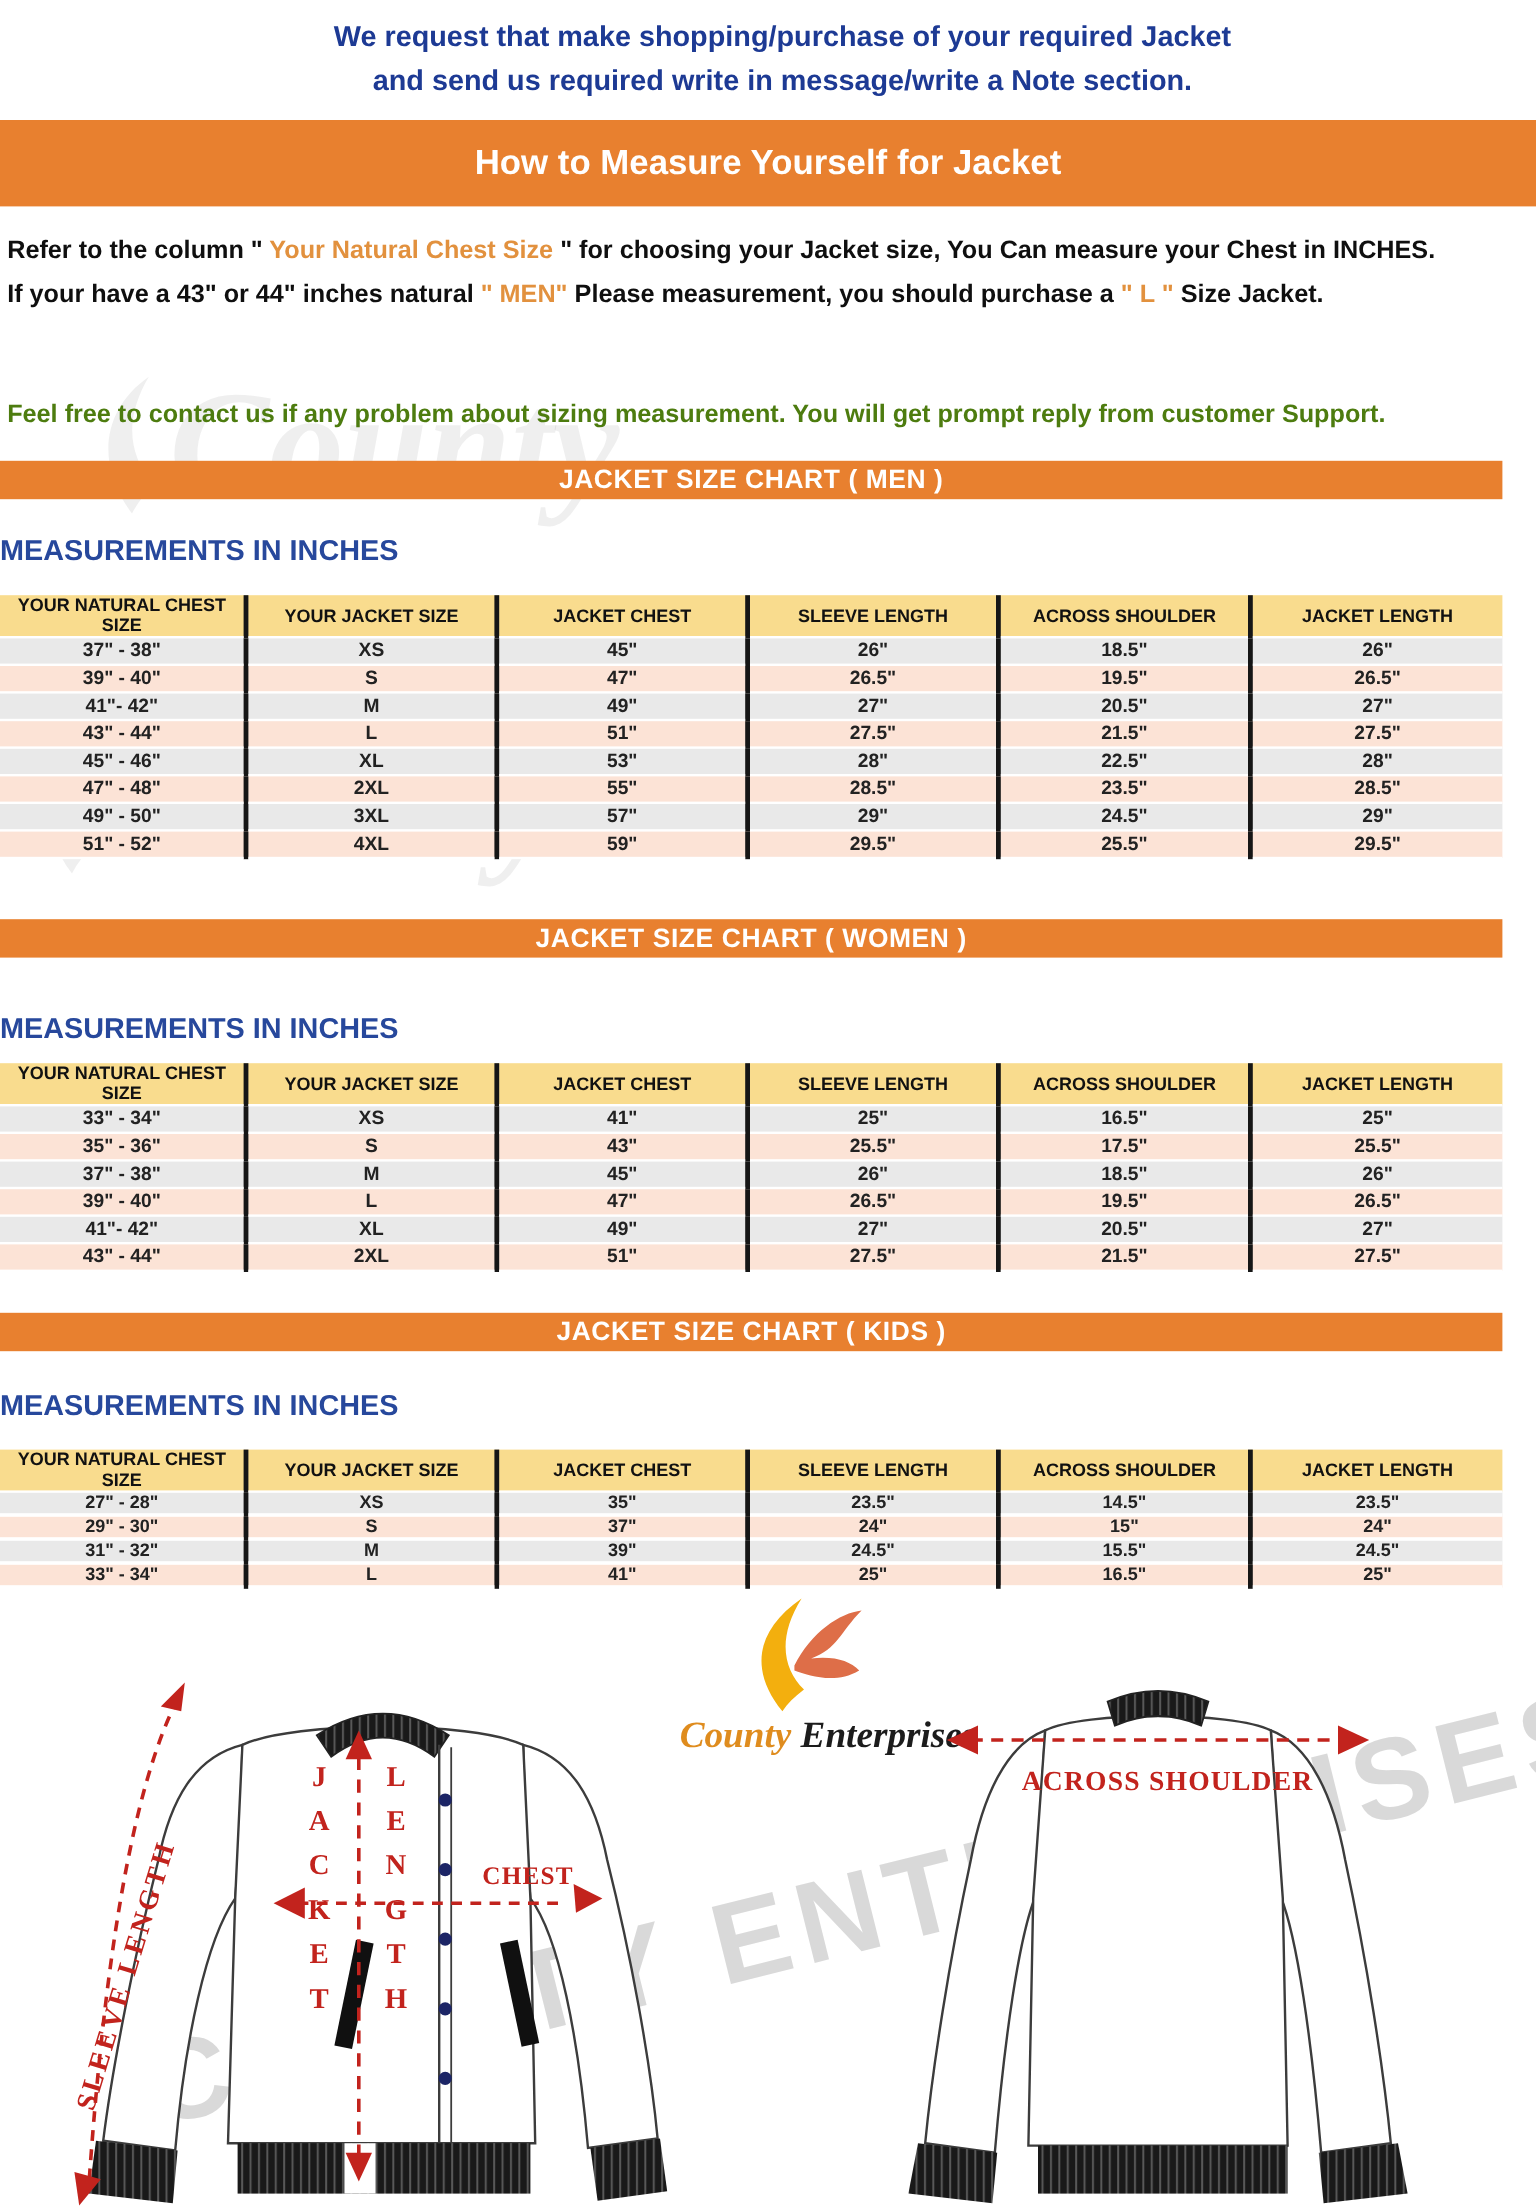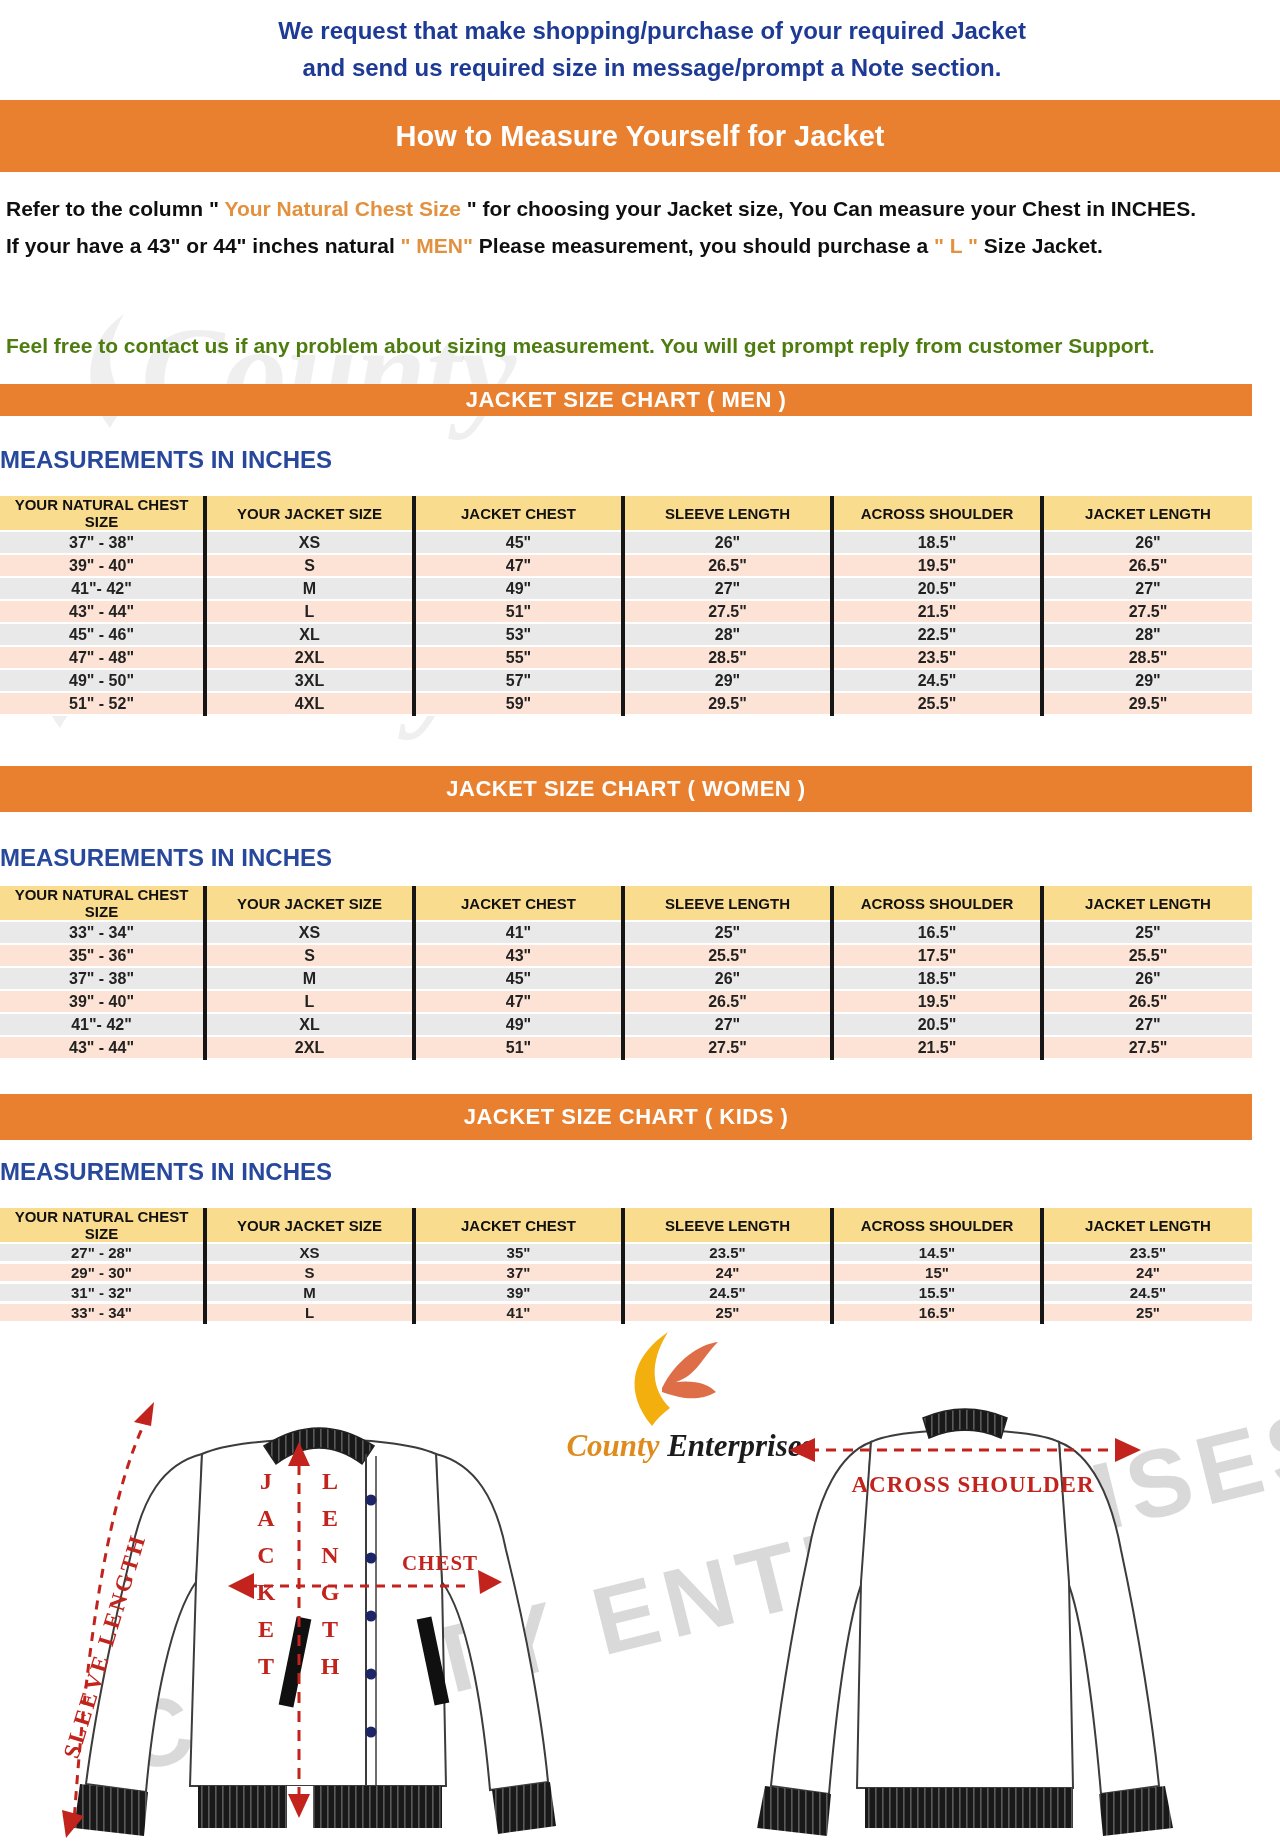--- a/index.html
+++ b/index.html
@@ -19,21 +19,21 @@
          font-weight:bold;font-size:24px;line-height:37px;padding-left:24px;}
   .main-banner{position:absolute;top:100px;left:0;width:1280px;height:72px;background:#e8802f;
                color:#ffffff;font-weight:bold;font-size:29px;display:flex;align-items:center;justify-content:center;}
   .instr{position:absolute;top:190px;left:6px;right:10px;color:#0f0f0f;
          font-weight:bold;font-size:21px;line-height:37px;}
   .hl{color:#e2913e;}
   .warning{position:absolute;top:296px;left:6px;color:#e5862e;font-weight:bold;font-size:21px;}
   .contact{position:absolute;top:334px;left:6px;color:#4d7c0f;font-weight:bold;font-size:21px;}
 
   
-  .sec-banner{position:absolute;left:0;width:1252px;height:46px;background:#e8802f;color:#fff;
+  .sec-banner{position:absolute;left:0;width:1252px;height:32px;background:#e8802f;color:#fff;
               font-weight:bold;font-size:22px;letter-spacing:0.5px;
               display:flex;align-items:center;justify-content:center;}
   .subtitle{position:absolute;left:0;width:1252px;text-align:left;color:#27489c;
             font-weight:bold;font-size:24px;}
 
   
   .size-table{position:absolute;left:0;width:1252px;border-collapse:collapse;table-layout:fixed;}
   .size-table th{background:#f9dc8e;color:#111;font-weight:bold;font-size:15px;height:33px;
                  text-align:center;padding:0;border-bottom:2px solid #fff;}
   .size-table td{color:#222;font-weight:bold;font-size:16px;height:21px;text-align:center;padding:0;
@@ -73,21 +73,21 @@
   <div class="wm-county" style="left:25px;top:885px;">
     <svg class="wm-swoosh" viewBox="0 0 60 120">
       <path d="M34,116 C4,76 8,30 48,2 C28,36 30,66 52,92 C44,100 38,108 34,116 Z" fill="currentColor"></path>
     </svg>
     <span>County</span>
   </div>
   <div class="wm-bottom">COUNTY ENTERPRISES</div>
 
   <div class="intro">
     <div>We request that make shopping/purchase of your required Jacket</div>
-    <div>and send us required size in message/prompt a Note section.</div>
+    <div>and send us required write in message/write a Note section.</div>
   </div>
 
   <div class="main-banner">How to Measure Yourself for Jacket</div>
 
   <div class="instr">
     <div><span>Refer to the column " </span><span class="hl">Your Natural Chest Size</span><span> " for choosing your Jacket size, You Can measure your Chest in INCHES.</span></div>
     <div><span>If your have a 43" or 44"  inches natural </span><span class="hl">" MEN"</span><span> Please measurement, you should purchase a </span><span class="hl">" L "</span><span> Size Jacket.</span></div>
   </div>
   <div class="contact">Feel free to contact us if any problem about sizing measurement. You will get prompt reply from customer Support.</div>
 

